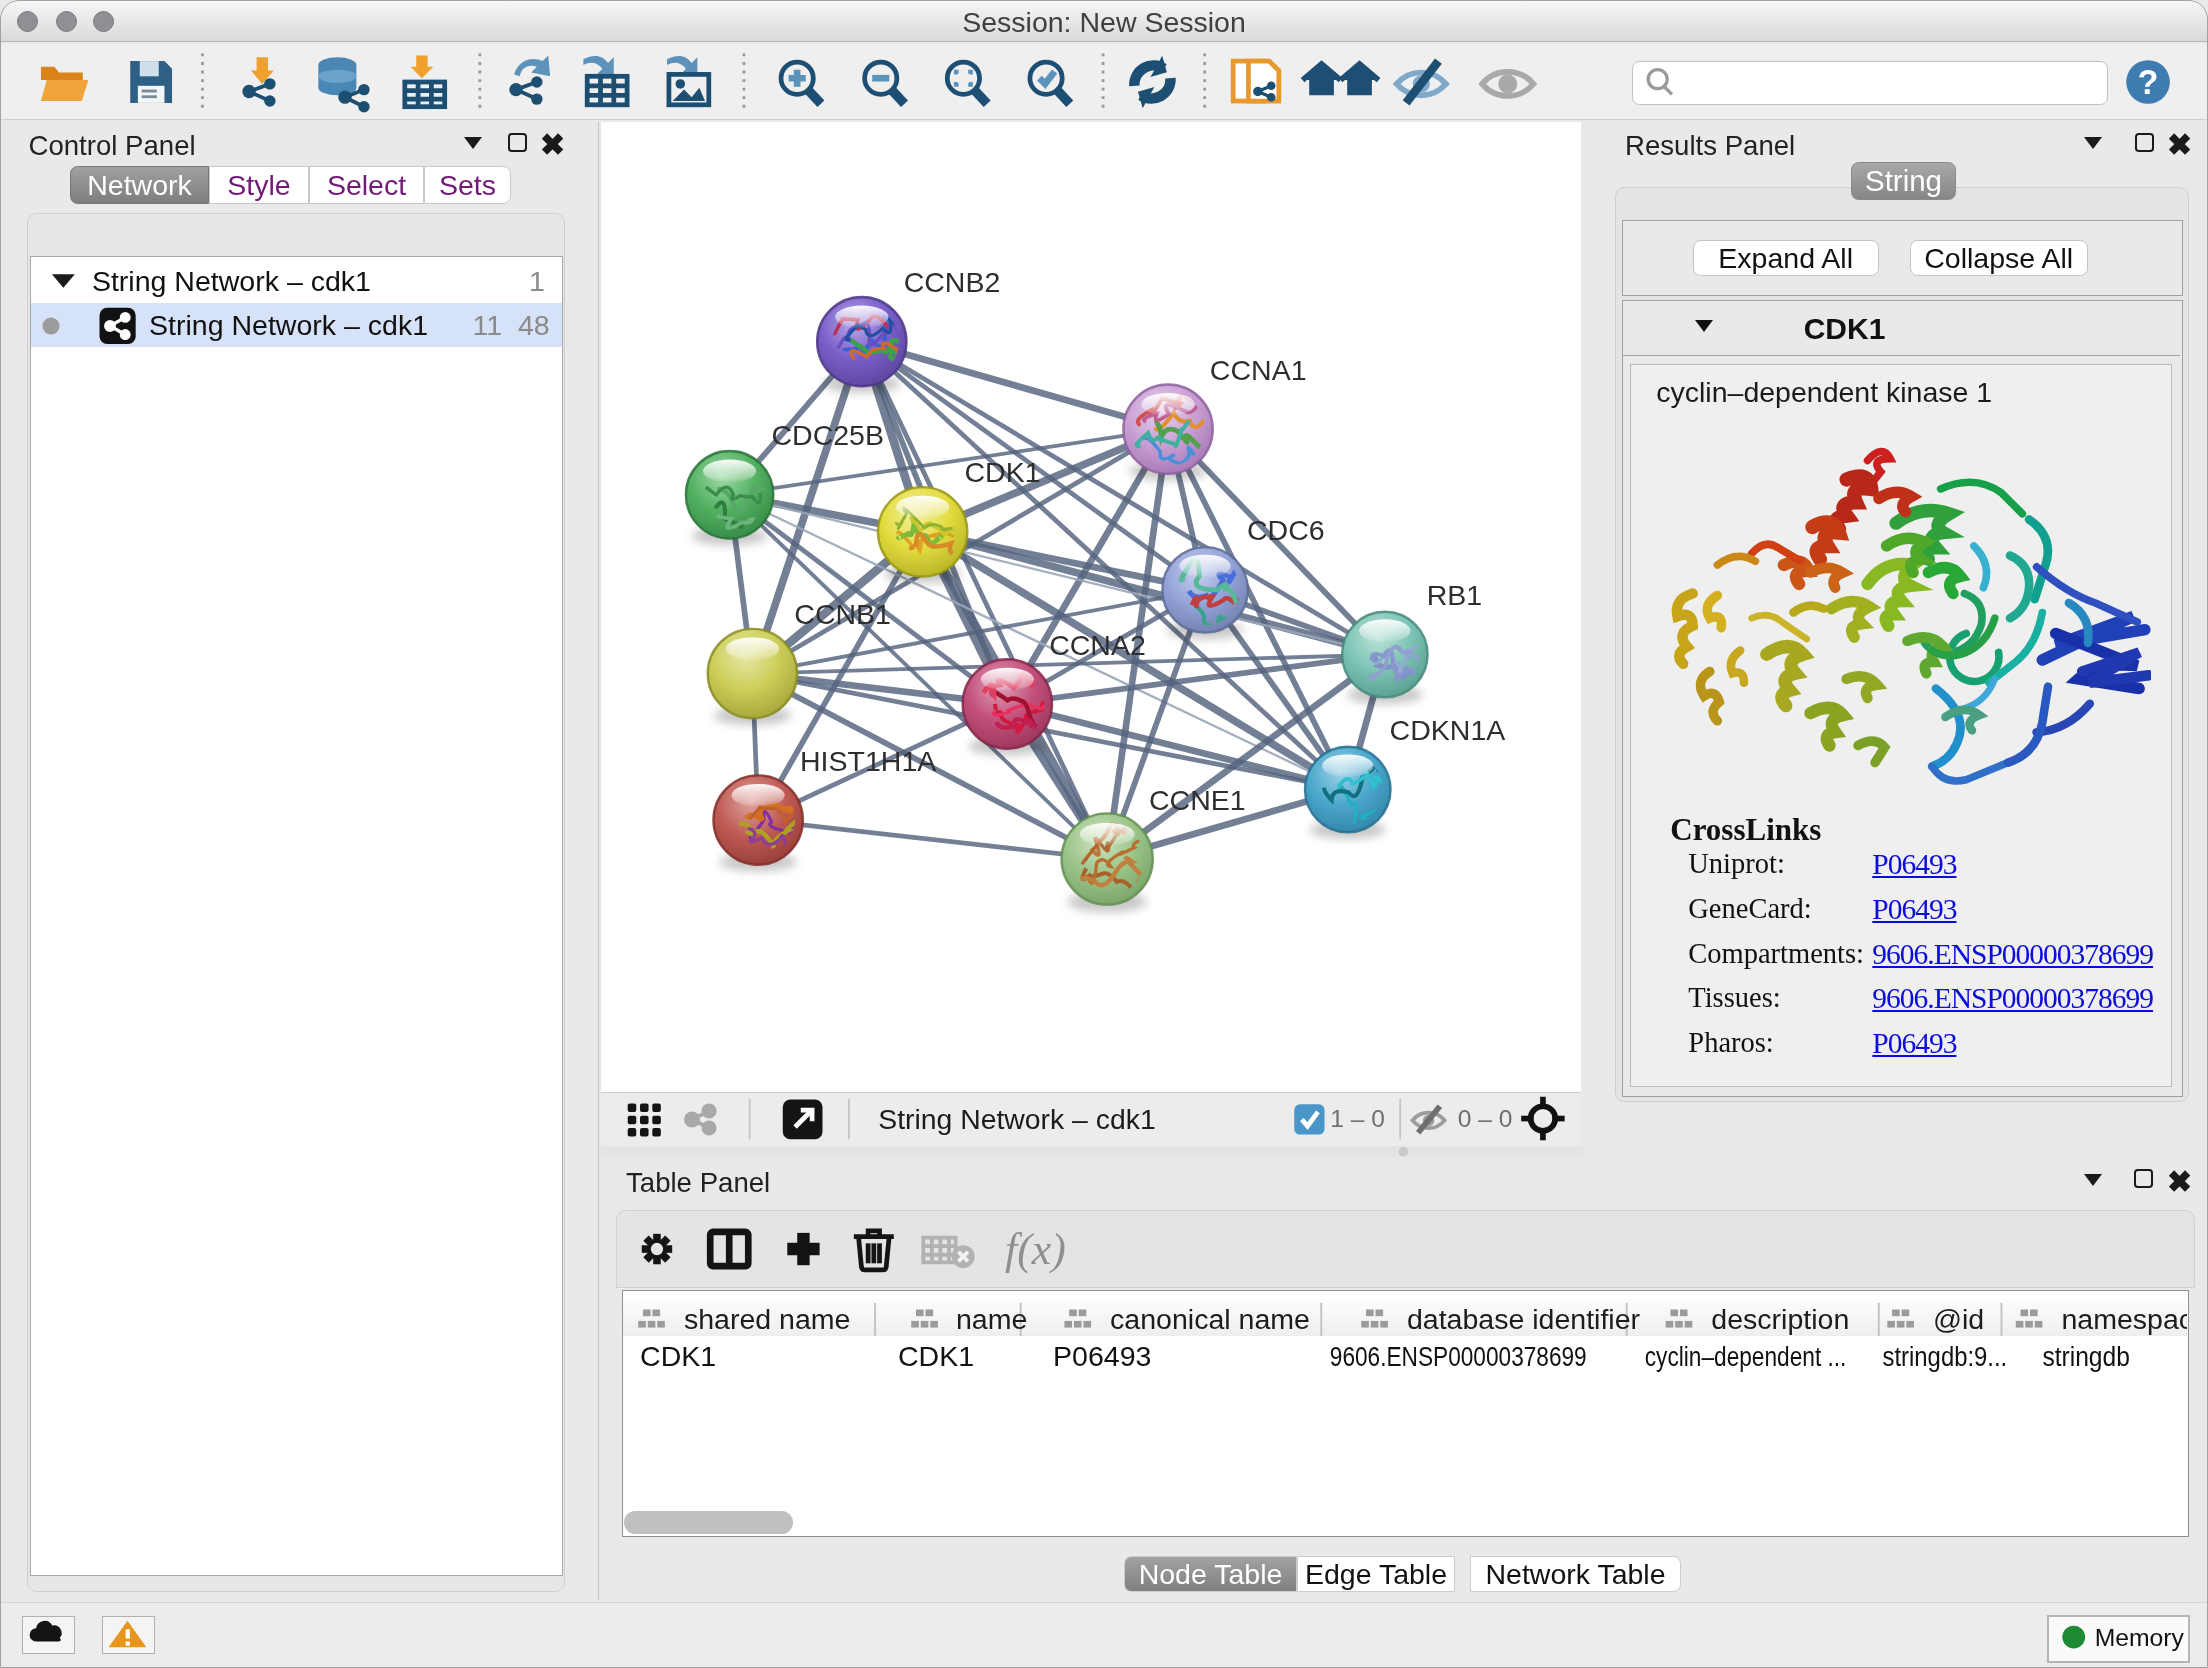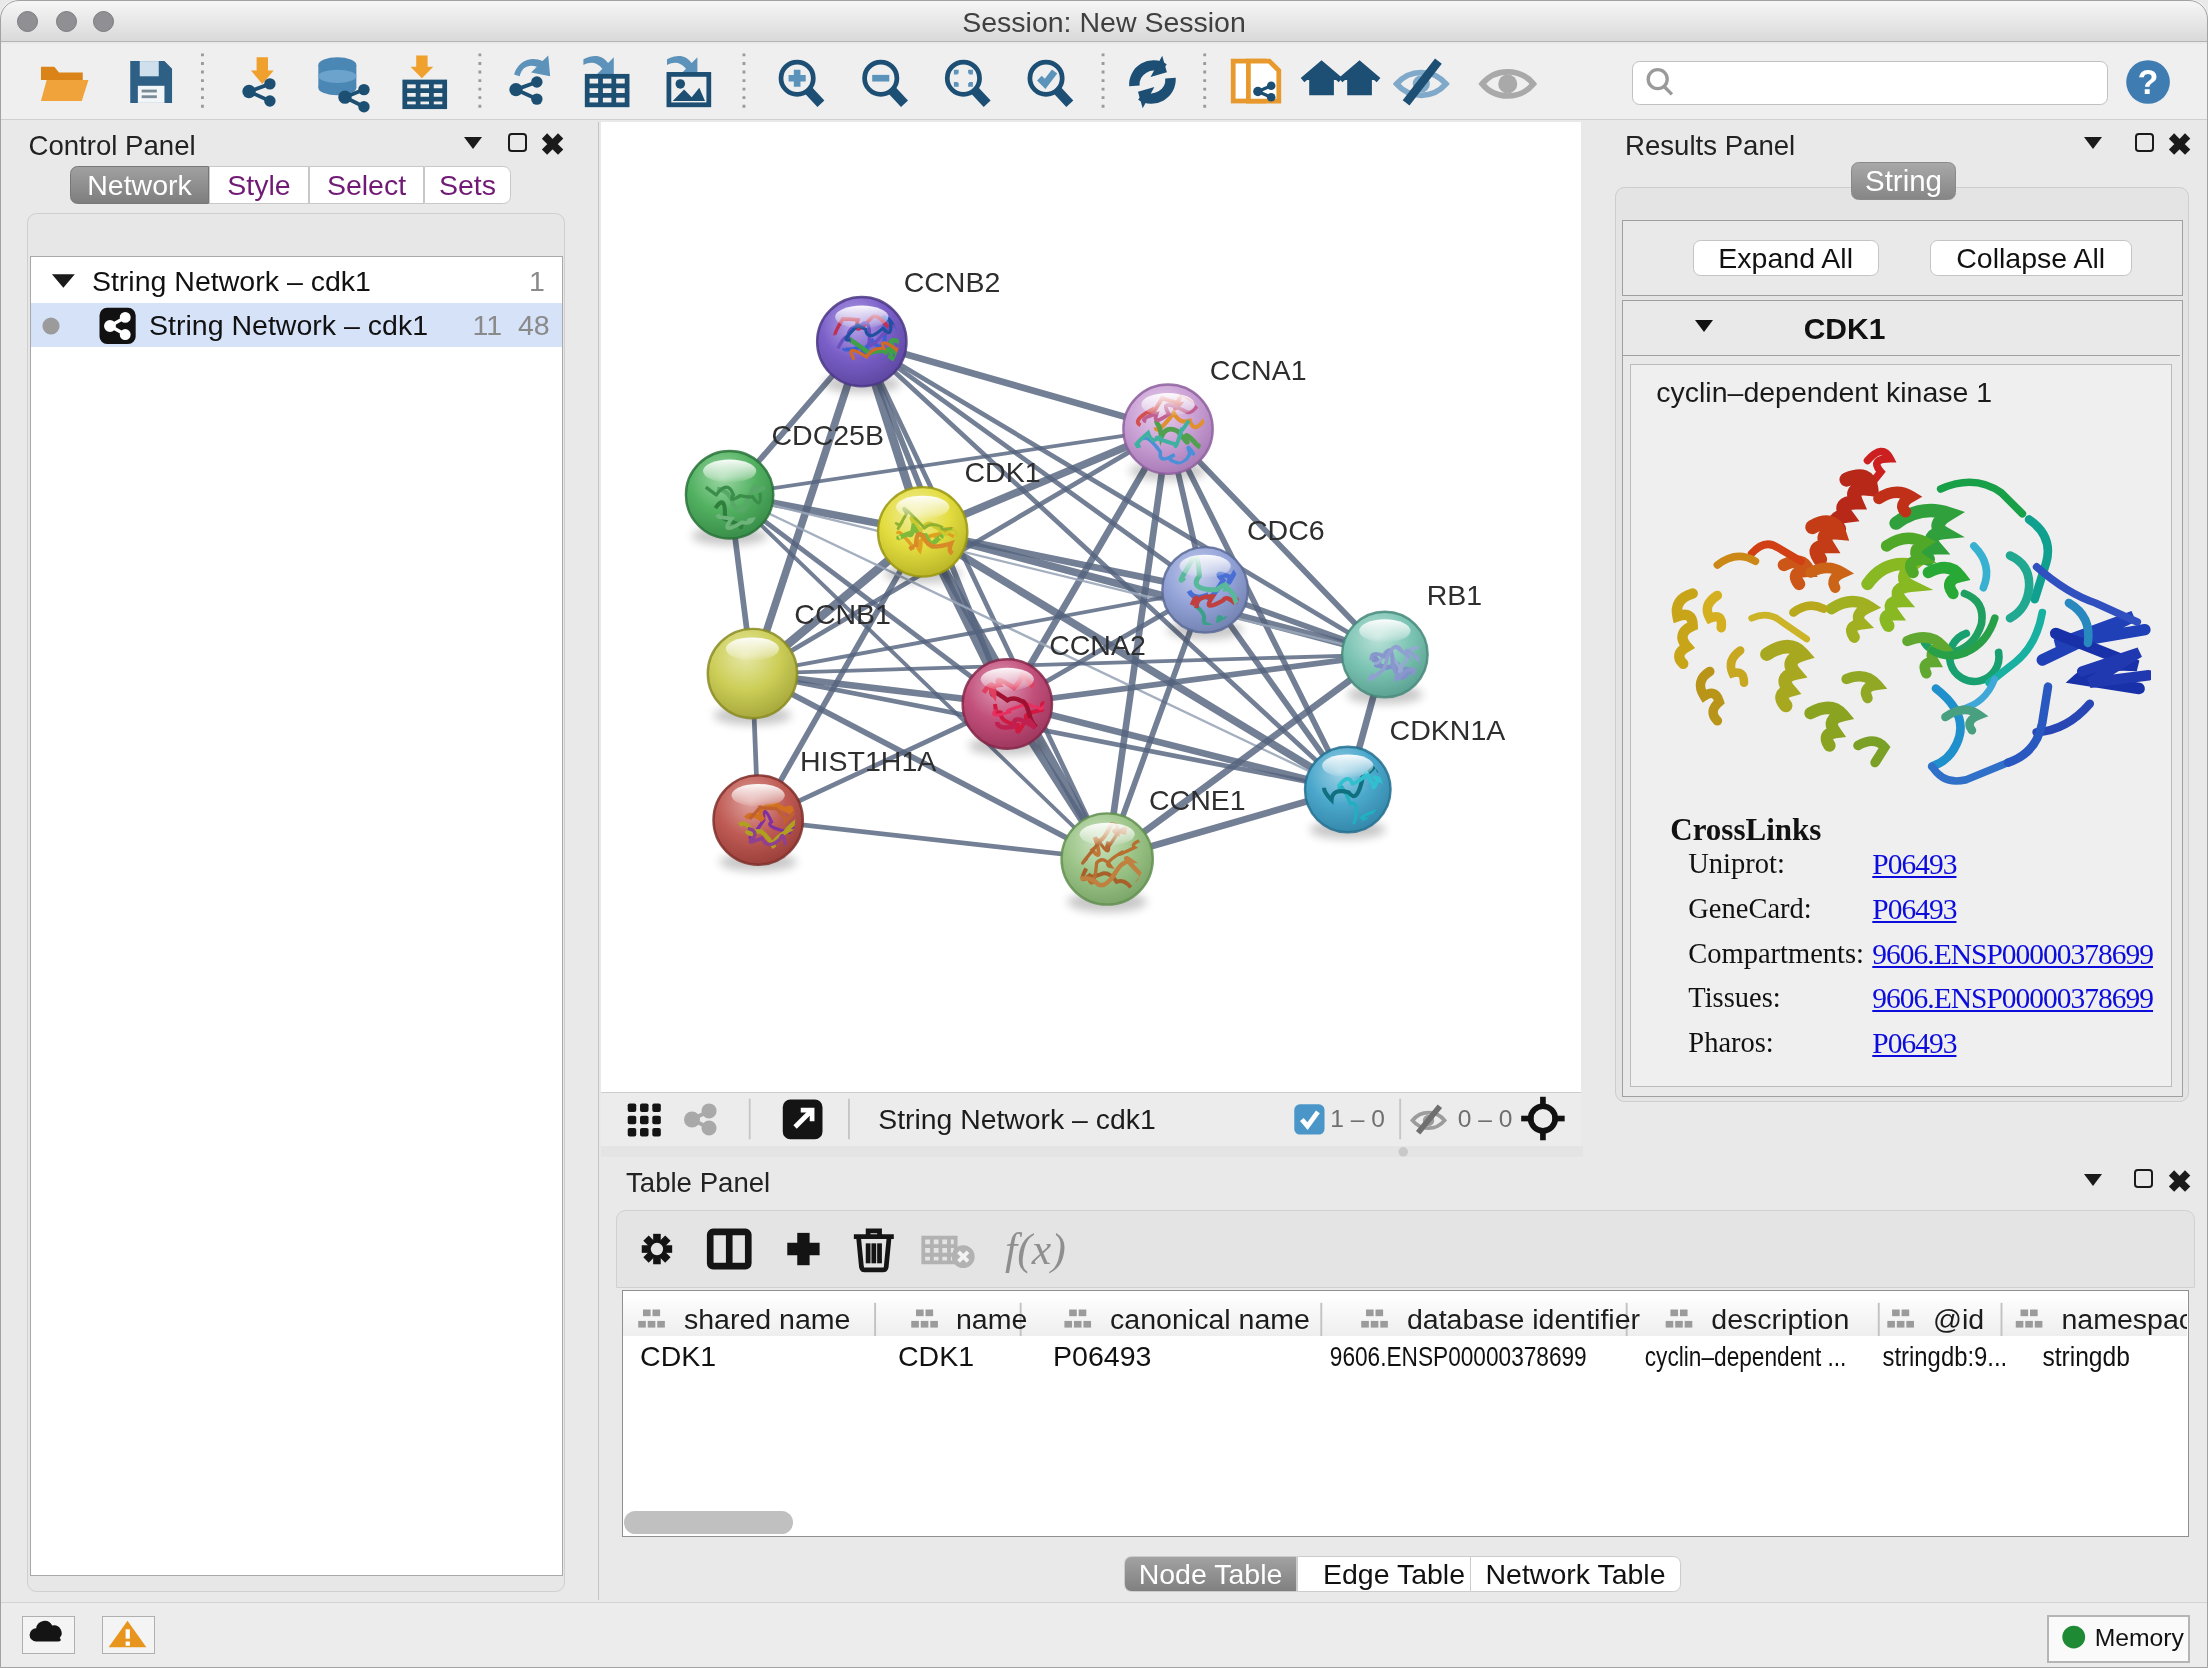--- a/index.html
+++ b/index.html
@@ -611,21 +611,21 @@
   </svg>
 <div id="results">
   <div class="phdr" style="left:42px; top:7.6px;">Results Panel</div>
   <div class="ptri" style="left:501px; top:15px;"></div>
   <div class="psq" style="left:552px; top:10.5px;"></div>
   <div class="px" style="left:584px; top:7.6px;">✖</div>
   <div id="stringtab">String</div>
   <div id="res-inner">
     <div id="res-box1">
       <div class="resbtn" style="left:70px; width:186px;">Expand All</div>
-      <div class="resbtn" style="left:307px; width:202px;">Collapse All</div>
+      <div class="resbtn" style="left:287px; width:178px;">Collapse All</div>
     </div>
     <div id="res-box2">
       <div id="cdk1hdr">
         <div class="ptri" style="left:72px; top:19px; border-top-color:#111;"></div>
         <span style="position:absolute; left:181px; top:11.4px;">CDK1</span>
       </div>
       <div id="cdk1body">
         <div style="position:absolute; left:25px; top:11.4px; font-size:28.5px; color:#1a1a1a;">cyclin–dependent kinase 1</div>
         <svg style="position:absolute; left:28.5px; top:67px;" width="491" height="361" viewBox="0 0 516 380">
           <g fill="none" stroke-linecap="round">
@@ -833,21 +833,21 @@
           <text x="743" y="31" textLength="270" lengthAdjust="spacingAndGlyphs">9606.ENSP00000378699</text>
           <text x="1074" y="31" textLength="212" lengthAdjust="spacingAndGlyphs">cyclin–dependent ...</text>
           <text x="1324" y="31" textLength="131" lengthAdjust="spacingAndGlyphs">stringdb:9...</text>
           <text x="1492" y="31" textLength="92" lengthAdjust="spacingAndGlyphs">stringdb</text>
         </g>
       </svg>
     </div>
   </div>
   <div id="tp-scroll"></div>
   <div class="btab" style="left:523px; width:173px; background:linear-gradient(#a2a2a2,#808080); color:#fff; border-radius:7.6px 0 0 7.6px;">Node Table</div>
-  <div class="btab" style="left:696px; width:194px;">Edge Table</div>
+  <div class="btab" style="left:696px; width:158px;">Edge Table</div>
   <div class="btab" style="left:869px; width:211px; border-radius:0 7.6px 7.6px 0;">Network Table</div>
 </div>
 <div id="statusbar">
   <div class="sbtn" style="left:22px;">
     <svg width="49" height="34" viewBox="0 0 52 36">
       <path d="M14,26 a7,7 0 0 1 0,-14 a9,9 0 0 1 17,-3 a8,8 0 0 1 8,13 q3,4 -2,4 Z" fill="#141414"></path>
     </svg>
   </div>
   <div class="sbtn" style="left:102px;">
     <svg width="49" height="34" viewBox="0 0 52 36">

